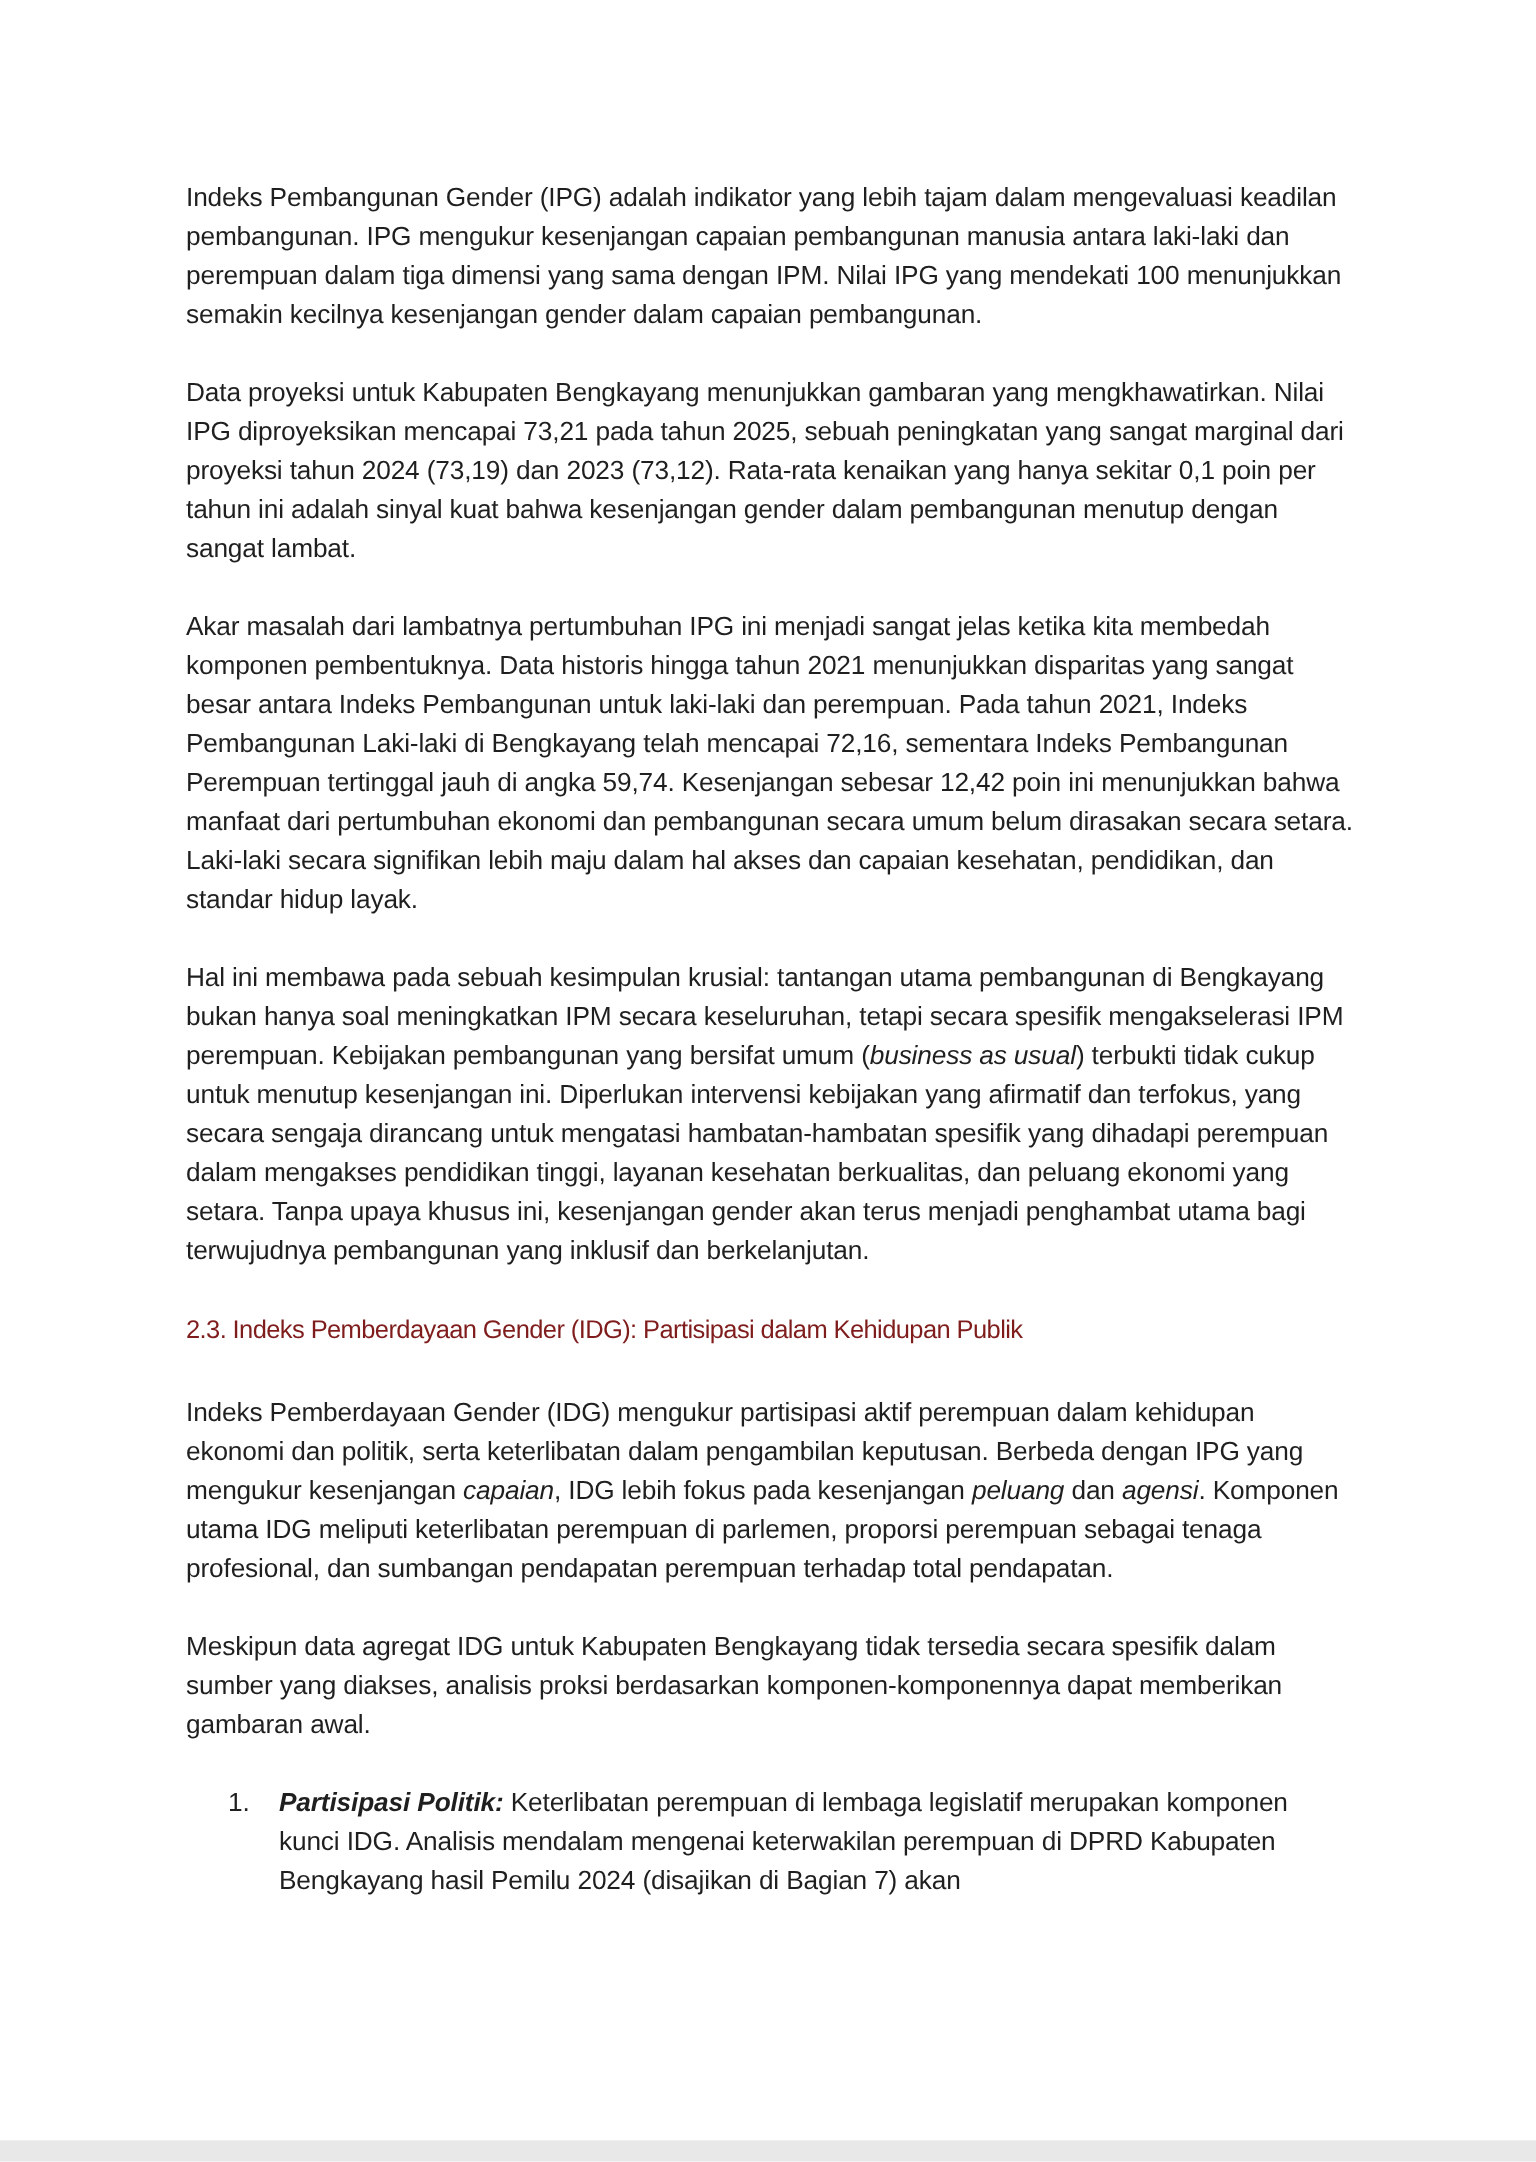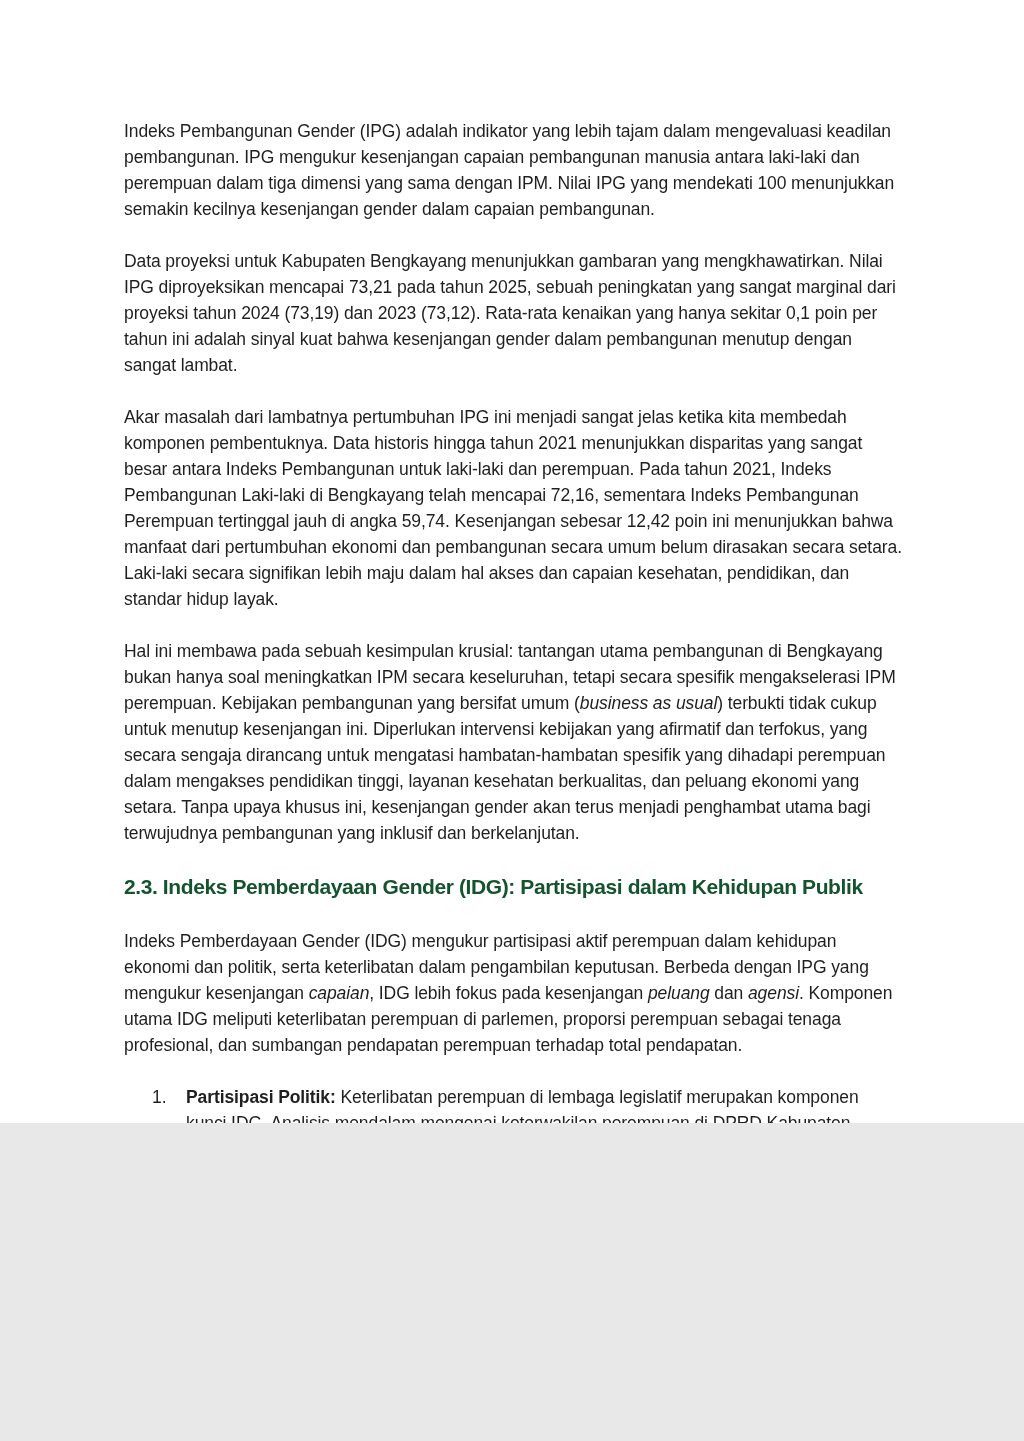--- a/index.html
+++ b/index.html
@@ -3,73 +3,74 @@
 <meta charset="utf-8">
 <style>
   html, body {
     margin: 0;
     padding: 0;
     background: #e8e8e8;
   }
   .page {
     position: relative;
     width: 1024px;
-    height: 1123px;
+    height: 1427px;
     margin: 0 auto;
     background: #ffffff;
     box-sizing: border-box;
     padding: 118px 122px 0 124px;
     overflow: hidden;
     font-family: "Liberation Sans", sans-serif;
     color: #1f1f1f;
   }
   .paragraph {
     margin: 0 0 26px 0;
     font-size: 17.5px;
     line-height: 26px;
     letter-spacing: -0.1px;
     text-align: left;
   }
   .heading {
     margin: 26px 0 26px 0;
-    font-size: 21px;
+    font-size: 17px;
     line-height: 30px;
-    font-weight: bold;
+    font-weight: normal;
     letter-spacing: -0.4px;
     white-space: nowrap;
-    color: #14532d;
+    color: #7f1d1d;
   }
   .list-item {
     display: flex;
     margin: 0 0 26px 0;
     font-size: 17.5px;
     line-height: 26px;
     letter-spacing: -0.1px;
     padding-left: 28px;
     box-sizing: border-box;
   }
   .list-number {
     flex: none;
     width: 34px;
   }
   .list-text {
     flex: 1;
   }
   .italic { font-style: italic; margin-top: 20px; }
-  .bold   { font-weight: bold; }
+  .bold   { font-weight: bold; font-style: italic; }
 </style>
 </head>
 <body>
 
 <main class="page">
   <div id="doc-content">
       <p class="paragraph"><span>Indeks Pembangunan Gender (IPG) adalah indikator yang lebih tajam dalam mengevaluasi keadilan pembangunan. IPG mengukur kesenjangan capaian pembangunan manusia antara laki-laki dan perempuan dalam tiga dimensi yang sama dengan IPM. Nilai IPG yang mendekati 100 menunjukkan semakin kecilnya kesenjangan gender dalam capaian pembangunan.</span></p>
       <p class="paragraph"><span>Data proyeksi untuk Kabupaten Bengkayang menunjukkan gambaran yang mengkhawatirkan. Nilai IPG diproyeksikan mencapai 73,21 pada tahun 2025, sebuah peningkatan yang sangat marginal dari proyeksi tahun 2024 (73,19) dan 2023 (73,12). Rata-rata kenaikan yang hanya sekitar 0,1 poin per tahun ini adalah sinyal kuat bahwa kesenjangan gender dalam pembangunan menutup dengan sangat lambat.</span></p>
       <p class="paragraph"><span>Akar masalah dari lambatnya pertumbuhan IPG ini menjadi sangat jelas ketika kita membedah komponen pembentuknya. Data historis hingga tahun 2021 menunjukkan disparitas yang sangat besar antara Indeks Pembangunan untuk laki-laki dan perempuan. Pada tahun 2021, Indeks Pembangunan Laki-laki di Bengkayang telah mencapai 72,16, sementara Indeks Pembangunan Perempuan tertinggal jauh di angka 59,74. Kesenjangan sebesar 12,42 poin ini menunjukkan bahwa manfaat dari pertumbuhan ekonomi dan pembangunan secara umum belum dirasakan secara setara. Laki-laki secara signifikan lebih maju dalam hal akses dan capaian kesehatan, pendidikan, dan standar hidup layak.</span></p>
       <p class="paragraph"><span>Hal ini membawa pada sebuah kesimpulan krusial: tantangan utama pembangunan di Bengkayang bukan hanya soal meningkatkan IPM secara keseluruhan, tetapi secara spesifik mengakselerasi IPM perempuan. Kebijakan pembangunan yang bersifat umum (</span><span class="italic">business as usual</span><span>) terbukti tidak cukup untuk menutup kesenjangan ini. Diperlukan intervensi kebijakan yang afirmatif dan terfokus, yang secara sengaja dirancang untuk mengatasi hambatan-hambatan spesifik yang dihadapi perempuan dalam mengakses pendidikan tinggi, layanan kesehatan berkualitas, dan peluang ekonomi yang setara. Tanpa upaya khusus ini, kesenjangan gender akan terus menjadi penghambat utama bagi terwujudnya pembangunan yang inklusif dan berkelanjutan.</span></p>
       <h2 class="heading"><span>2.3. Indeks Pemberdayaan Gender (IDG): Partisipasi dalam Kehidupan Publik</span></h2>
       <p class="paragraph"><span>Indeks Pemberdayaan Gender (IDG) mengukur partisipasi aktif perempuan dalam kehidupan ekonomi dan politik, serta keterlibatan dalam pengambilan keputusan. Berbeda dengan IPG yang mengukur kesenjangan </span><span class="italic">capaian</span><span>, IDG lebih fokus pada kesenjangan </span><span class="italic">peluang</span><span> dan </span><span class="italic">agensi</span><span>. Komponen utama IDG meliputi keterlibatan perempuan di parlemen, proporsi perempuan sebagai tenaga profesional, dan sumbangan pendapatan perempuan terhadap total pendapatan.</span></p>
+      <p class="paragraph"><span>Meskipun data agregat IDG untuk Kabupaten Bengkayang tidak tersedia secara spesifik dalam sumber yang diakses, analisis proksi berdasarkan komponen-komponennya dapat memberikan gambaran awal.</span></p>
       <div class="list-item">
         <span class="list-number">1.</span>
         <span class="list-text"><span class="bold">Partisipasi Politik:</span><span> Keterlibatan perempuan di lembaga legislatif merupakan komponen kunci IDG. Analisis mendalam mengenai keterwakilan perempuan di DPRD Kabupaten Bengkayang hasil Pemilu 2024 (disajikan di Bagian 7) akan</span></span>
       </div>
     </div>
 </main>
 
 </body></html>

